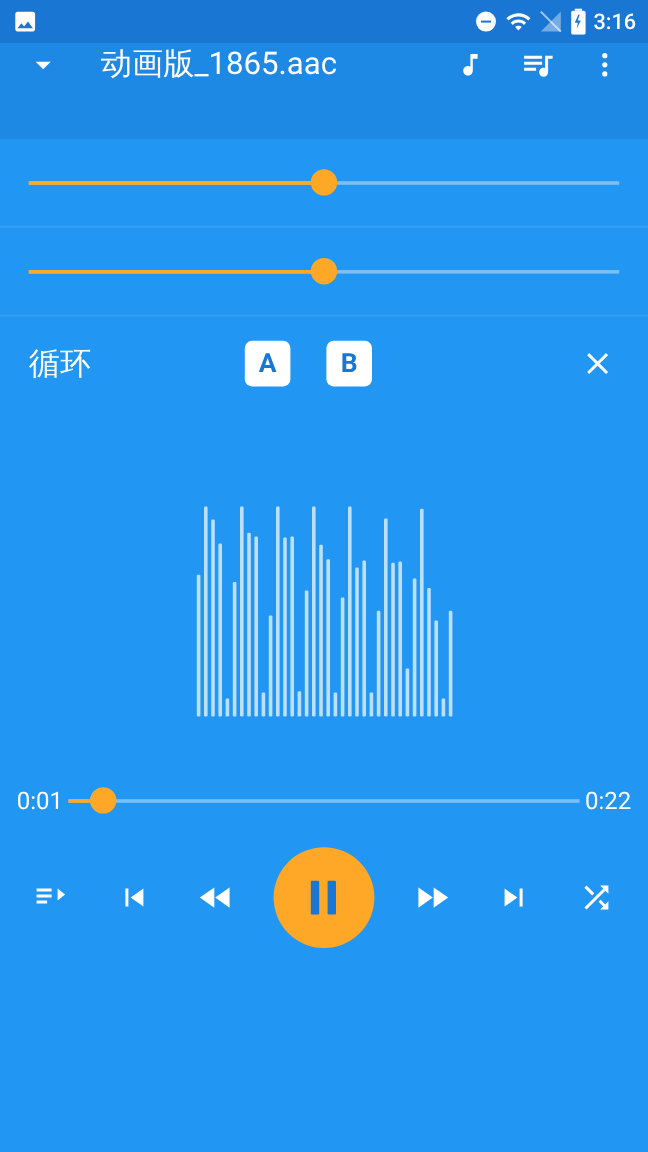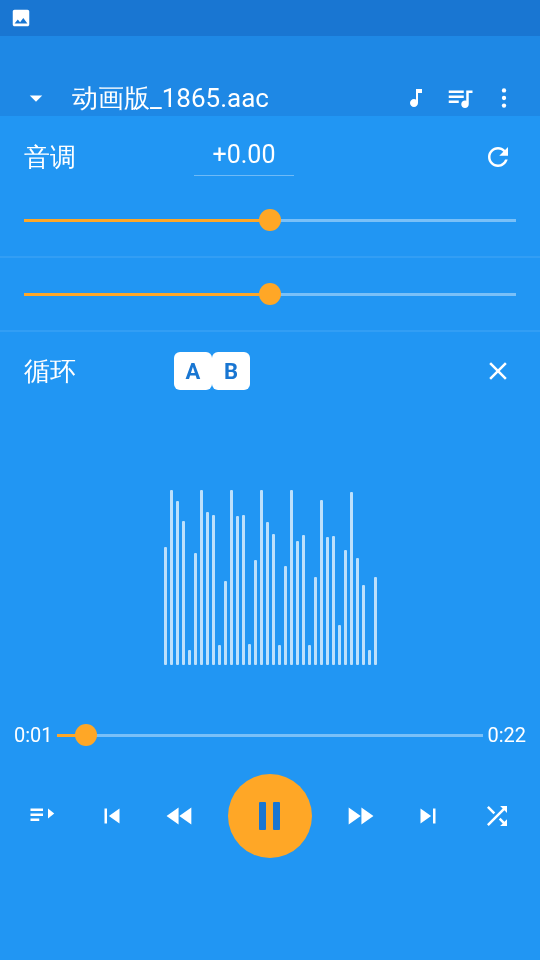--- a/index.html
+++ b/index.html
@@ -15,23 +15,23 @@
       color: white;
     }
     .status-left { display: flex; align-items: center; gap: 8px; }
     .status-right { display: flex; align-items: center; gap: 6px; font-size: 18px; font-weight: 500; }
     .status-icon { display: inline-flex; }
     
     .app-bar {
       height: 80px;
       background: #1e88e5;
       display: flex;
-      align-items: flex-end;
+      align-items: flex-start;
       padding: 0 18px;
-      gap: 8px;
+      gap: 20px;
       color: white;
     }
     .app-bar-title {
       flex: 1;
       font-size: 26px;
       font-weight: 400;
       white-space: nowrap;
       overflow: hidden;
       padding-left: 10px;
     }
@@ -93,20 +93,21 @@
       border-radius: 50%;
       background: #ffa726;
       top: 50%;
       transform: translate(-50%, -50%);
     }
     
     .loop-row {
       padding: 20px 24px;
       display: flex;
       align-items: center;
+      gap: 30px;
       color: white;
       font-size: 26px;
     }
     .loop-label { width: 150px; }
     .loop-chip {
       width: 38px;
       height: 38px;
       background: white;
       border-radius: 6px;
       color: #1976d2;
@@ -188,20 +189,47 @@
 <body>
 
 <div class="status-bar">
   <div class="status-left">
     <span class="status-icon">
       <svg width="22" height="22" viewBox="0 0 24 24" fill="white">
           <path d="M21 19V5c0-1.1-.9-2-2-2H5c-1.1 0-2 .9-2 2v14c0 1.1.9 2 2 2h14c1.1 0 2-.9 2-2zM8.5 13.5l2.5 3.01L14.5 12l4.5 6H5l3.5-4.5z"></path>
         </svg>
     </span>
   </div>
+  <div class="status-right">
+    <span class="status-icon">
+      <svg width="20" height="20" viewBox="0 0 24 24" fill="white">
+          <circle cx="12" cy="12" r="10"></circle>
+          <rect x="7" y="11" width="10" height="2" fill="#1976d2"></rect>
+        </svg>
+    </span>
+    <span class="status-icon">
+      <svg width="22" height="22" viewBox="0 0 24 24" fill="white">
+          <path d="M1 9l2 2c4.97-4.97 13.03-4.97 18 0l2-2C16.93 2.93 7.08 2.93 1 9zm8 8l3 3 3-3c-1.65-1.66-4.34-1.66-6 0zm-4-4l2 2c2.76-2.76 7.24-2.76 10 0l2-2C15.14 9.14 8.87 9.14 5 13z"></path>
+        </svg>
+    </span>
+    <span class="status-icon">
+      <svg width="20" height="20" viewBox="0 0 24 24" fill="rgba(255,255,255,0.4)">
+          <path d="M2 22h20V2L2 22z"></path>
+          <path d="M2 2l20 20" stroke="rgba(255,255,255,0.6)" stroke-width="2"></path>
+        </svg>
+    </span>
+    <span class="status-icon">
+      <svg width="14" height="22" viewBox="0 0 14 22" fill="white">
+          <rect x="1" y="2" width="12" height="20" rx="1.5"></rect>
+          <rect x="4" y="0" width="6" height="2"></rect>
+          <path d="M7 5l-3 7h2.5l-1 5 3.5-7H6.5l1.5-5z" fill="#1976d2"></path>
+        </svg>
+    </span>
+    <span>3:16</span>
+  </div>
 </div>
 
 <div class="app-bar">
   <span class="icon-btn">
     <svg width="30" height="30" viewBox="0 0 24 24" fill="white">
         <path d="M7 10l5 5 5-5z"></path>
       </svg>
   </span>
   <div class="app-bar-title">动画版_1865.aac</div>
   <span class="icon-btn">
@@ -217,30 +245,20 @@
   <span class="icon-btn">
     <svg width="26" height="26" viewBox="0 0 24 24" fill="white">
         <circle cx="12" cy="5" r="2"></circle>
         <circle cx="12" cy="12" r="2"></circle>
         <circle cx="12" cy="19" r="2"></circle>
       </svg>
   </span>
 </div>
 
 <div class="panel">
-  <div class="panel-row">
-    <span class="panel-label">音调</span>
-    <span class="panel-value">+0.00</span>
-    <span class="panel-spacer"></span>
-    <span class="icon-btn">
-      <svg width="30" height="30" viewBox="0 0 24 24" fill="white">
-          <path d="M17.65 6.35C16.2 4.9 14.21 4 12 4c-4.42 0-7.99 3.58-7.99 8s3.57 8 7.99 8c3.73 0 6.84-2.55 7.73-6h-2.08c-.82 2.33-3.04 4-5.65 4-3.31 0-6-2.69-6-6s2.69-6 6-6c1.66 0 3.14.69 4.22 1.78L13 11h7V4l-2.35 2.35z"></path>
-        </svg>
-    </span>
-  </div>
   <div class="slider">
     <div class="slider-track">
         <div class="slider-fill" style="width: 50%;"></div>
       </div>
     <div class="slider-thumb" style="left: 50%;"></div>
   </div>
 </div>
 
 <div class="panel">
   <div class="slider">

